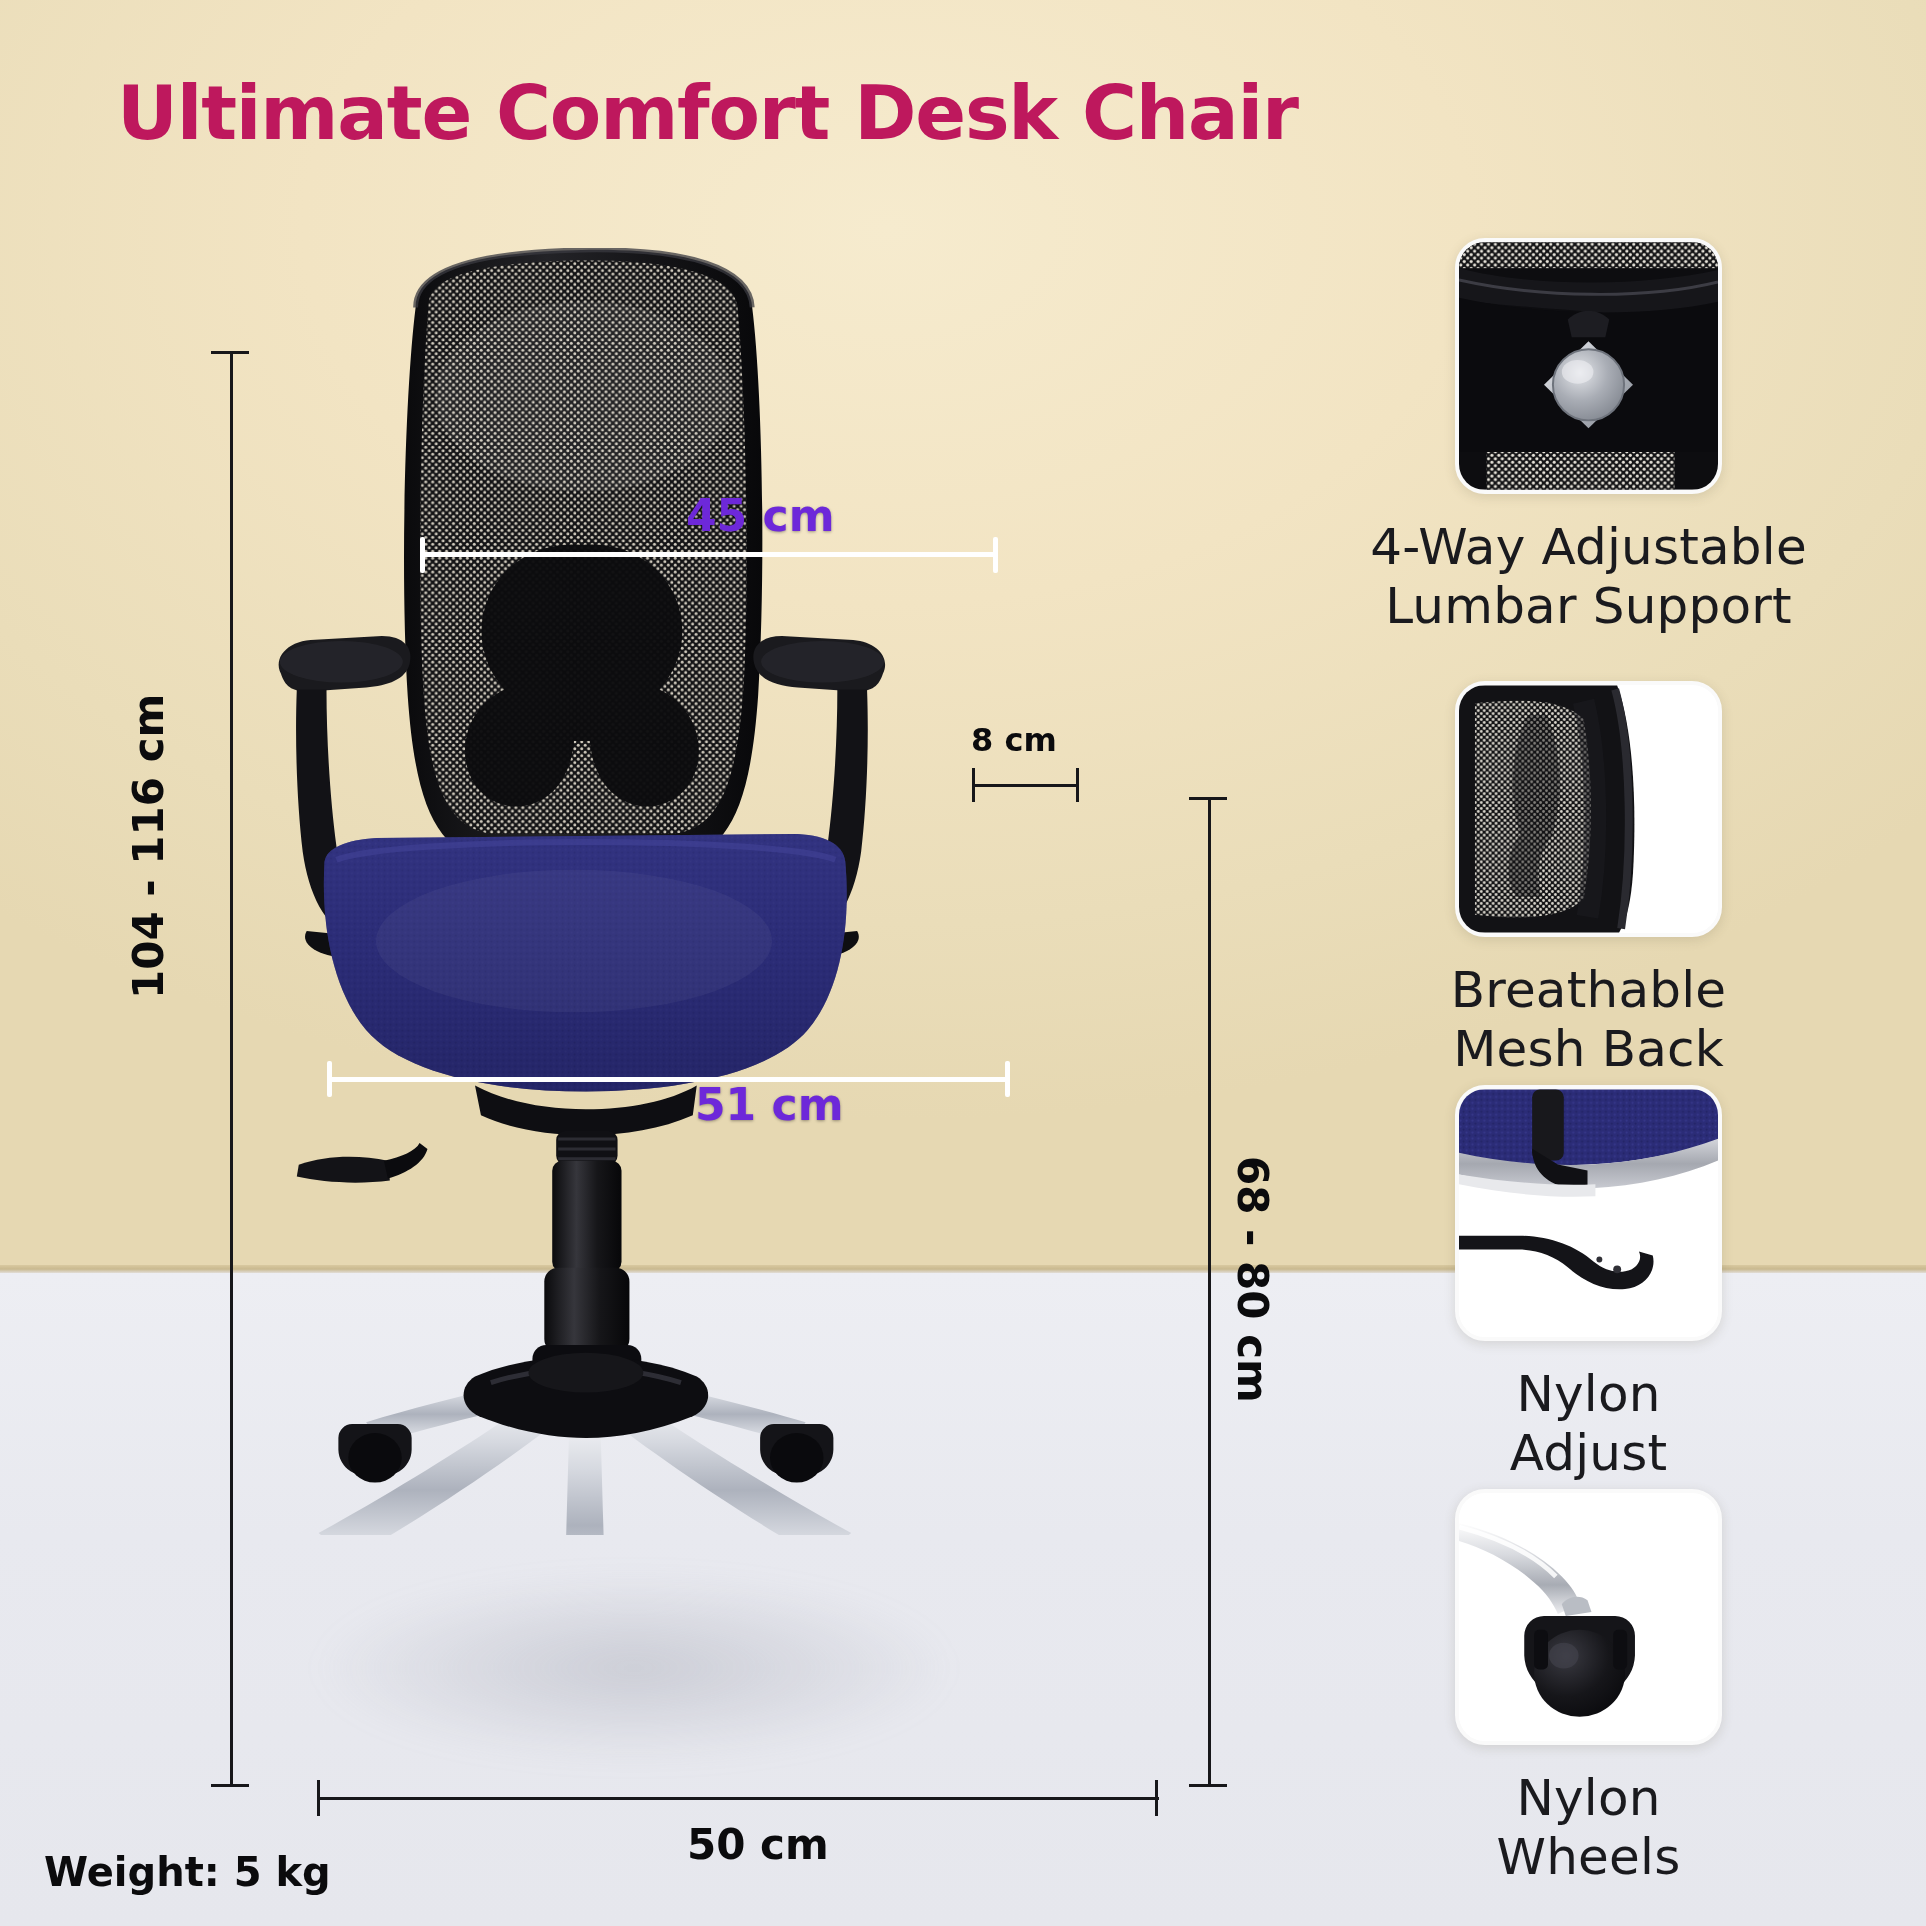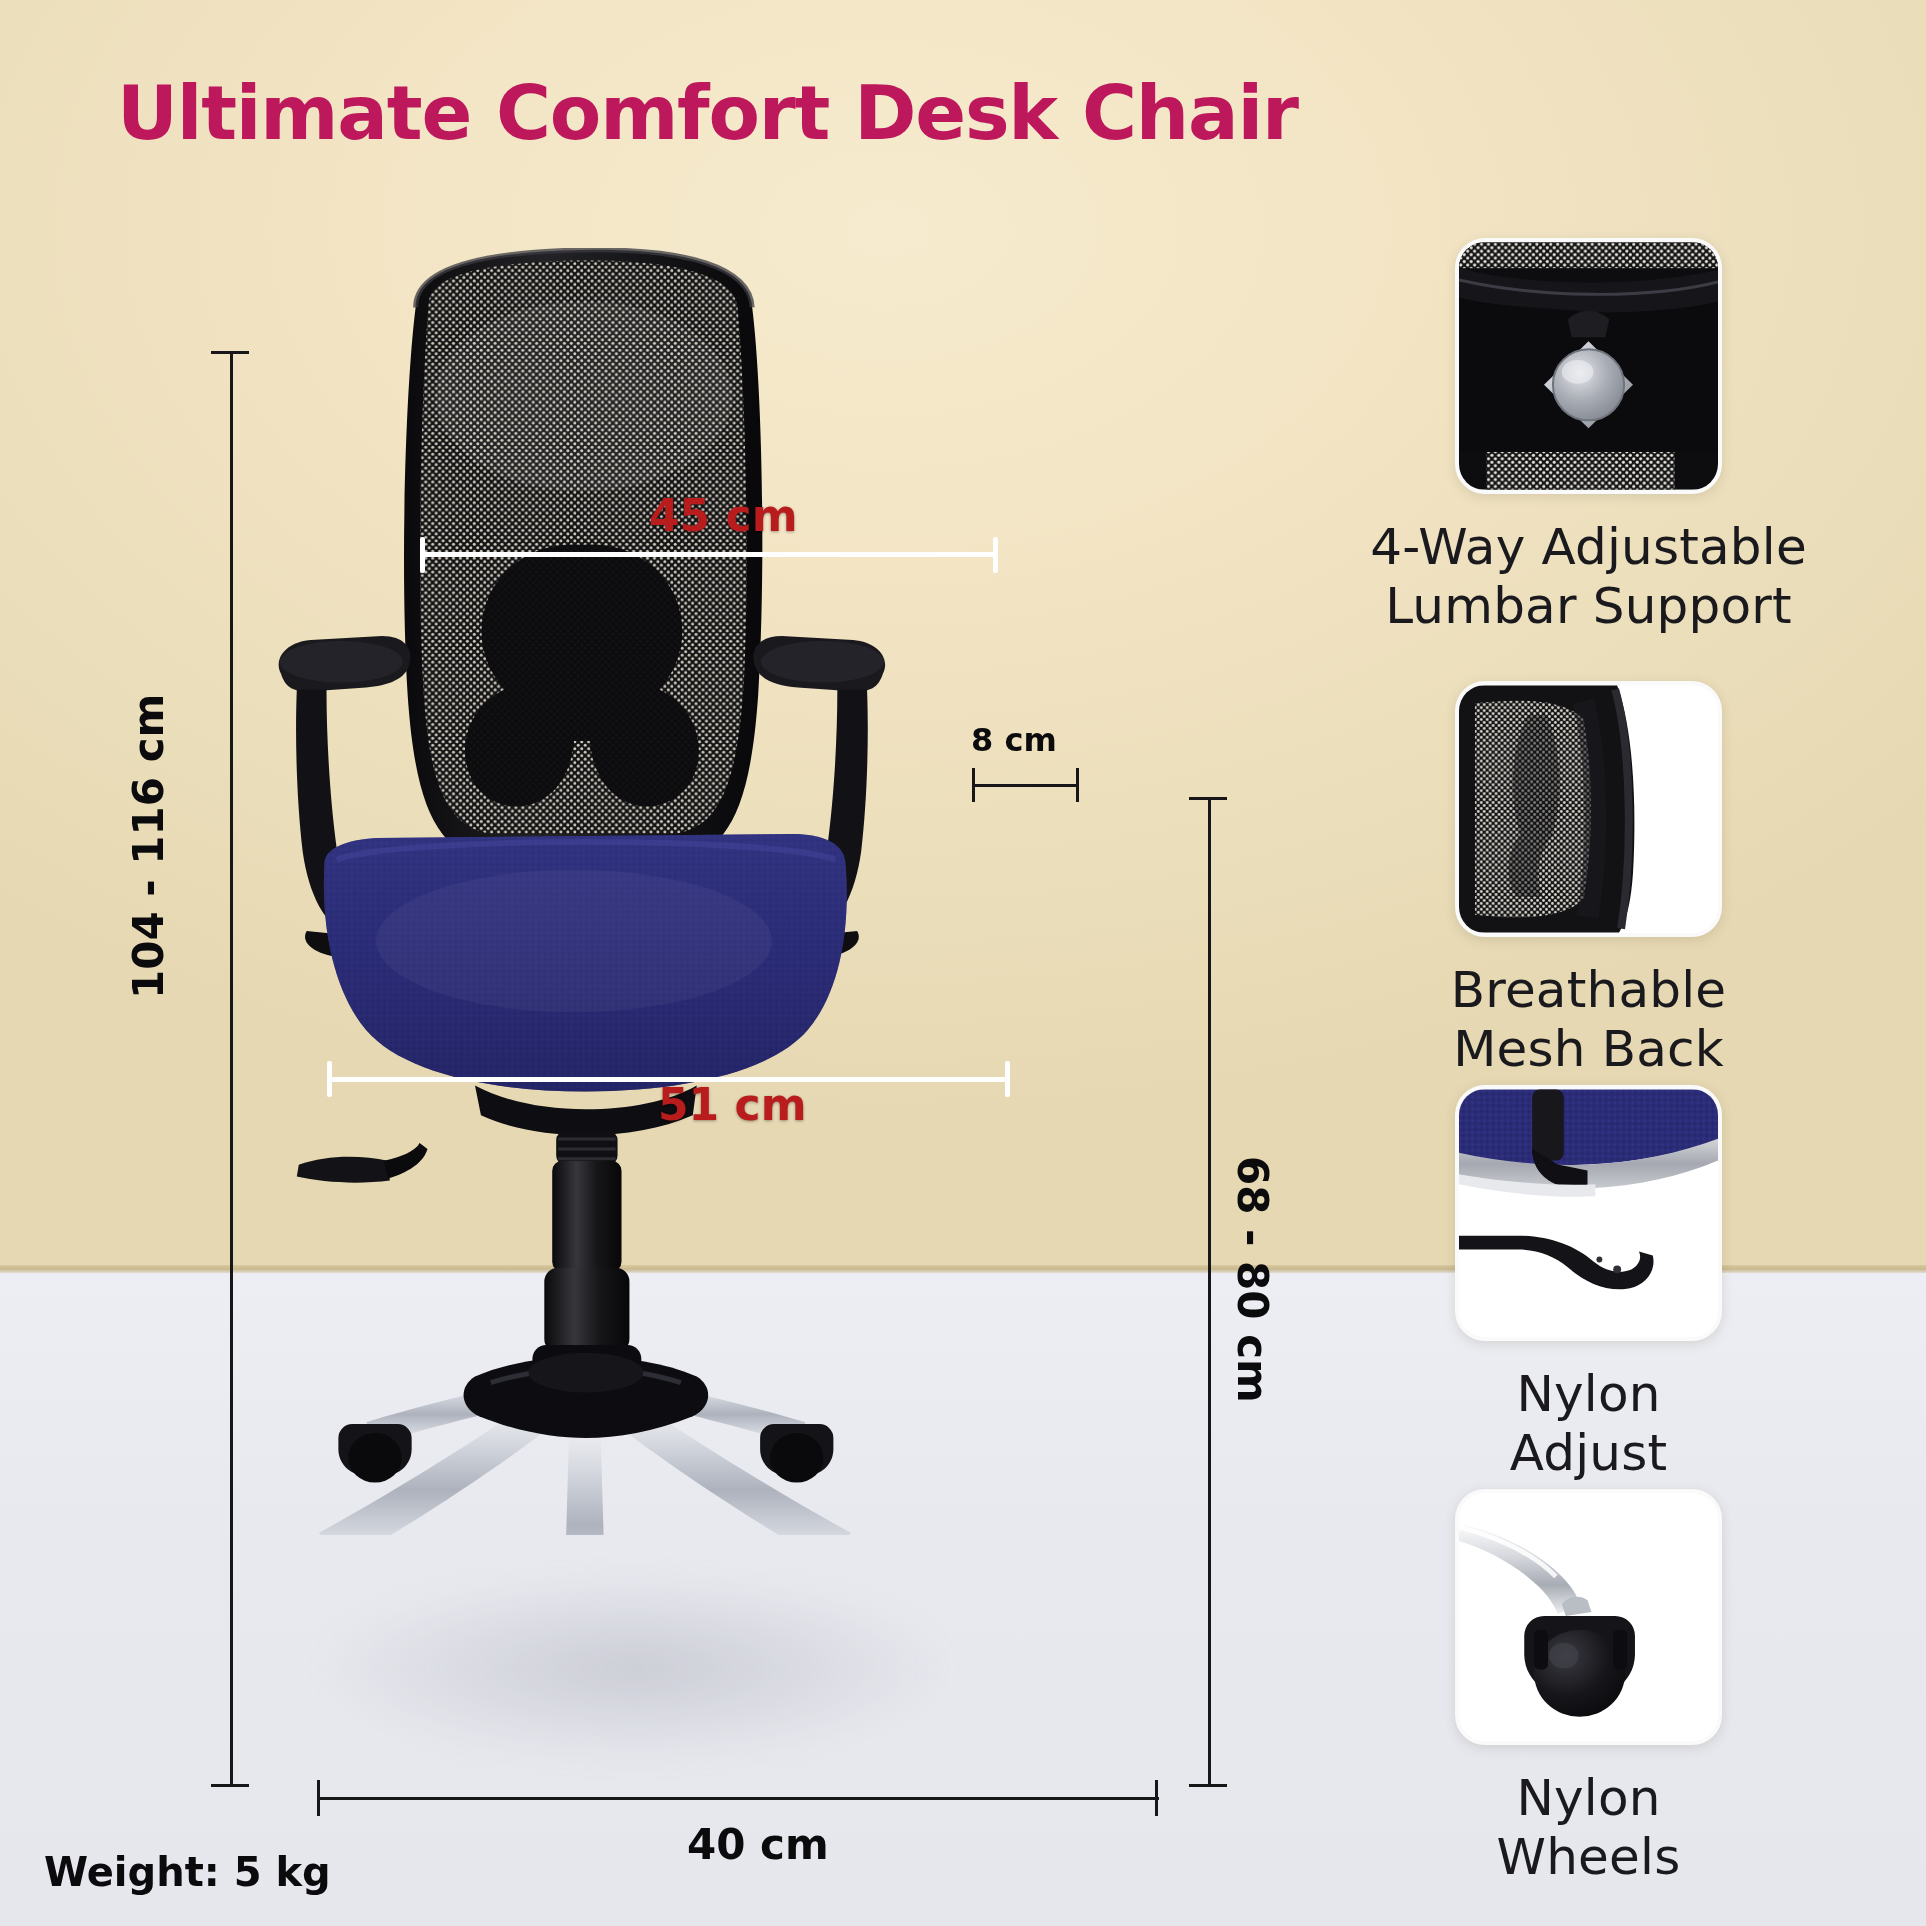--- a/index.html
+++ b/index.html
@@ -47,21 +47,21 @@
   .h-axis{position:absolute;background:#17171A;height:3px;}
   .h-cap{position:absolute;background:#17171A;width:3px;}
 
   .w-axis{position:absolute;background:#FFFFFF;height:5px;border-radius:2px;}
   .w-cap{position:absolute;background:#FFFFFF;width:5px;border-radius:2px;}
 
   .dlabel{
     position:absolute;font-weight:700;color:#0B0B0D;white-space:nowrap;
     font-family:"DejaVu Sans","Liberation Sans",sans-serif;
   }
-  .dlabel.white{color:#b91c1c;text-shadow:0 1px 3px rgba(0,0,0,.35);}
+  .dlabel.white{color:#6d28d9;text-shadow:0 1px 3px rgba(0,0,0,.35);padding-left:37px;}
   .rot-ccw{transform:rotate(-90deg);transform-origin:left bottom;}
   .rot-cw{transform:rotate(90deg);transform-origin:left top;}
 
   .weight{
     position:absolute;left:44px;top:1849px;
     font-size:40px;font-weight:700;color:#0B0B0D;white-space:nowrap;
     font-family:"DejaVu Sans","Liberation Sans",sans-serif;
   }
 
   
@@ -272,21 +272,21 @@
   <div class="dlabel rot-ccw" style="left:173px;top:950px;font-size:42px;">104 - 116 cm</div>
 
   <div class="v-axis" style="left:1208px;top:797px;height:990px;"></div>
   <div class="v-cap" style="left:1189px;top:797px;width:38px;"></div>
   <div class="v-cap" style="left:1189px;top:1784px;width:38px;"></div>
   <div class="dlabel rot-cw" style="left:1277px;top:1156px;font-size:42px;">68 - 80 cm</div>
 
   <div class="h-axis" style="left:317px;top:1797px;width:842px;"></div>
   <div class="h-cap" style="left:317px;top:1780px;height:36px;"></div>
   <div class="h-cap" style="left:1155px;top:1780px;height:36px;"></div>
-  <div class="dlabel" style="left:687px;top:1820px;font-size:42px;">40 cm</div>
+  <div class="dlabel" style="left:687px;top:1820px;font-size:42px;">50 cm</div>
 
   <div class="weight">Weight: 5 kg</div>
 
   <div class="feature" style="left:1356px;top:238px;">
     <div class="fcard">
       <svg width="259" height="248" viewBox="0 0 262 250" xmlns="http://www.w3.org/2000/svg">
         <defs>
           <pattern id="m2" width="7" height="7" patternUnits="userSpaceOnUse">
             <rect width="7" height="7" fill="#141416"></rect>
             <circle cx="1.8" cy="1.8" r="1.6" fill="#E8E4DA"></circle>

